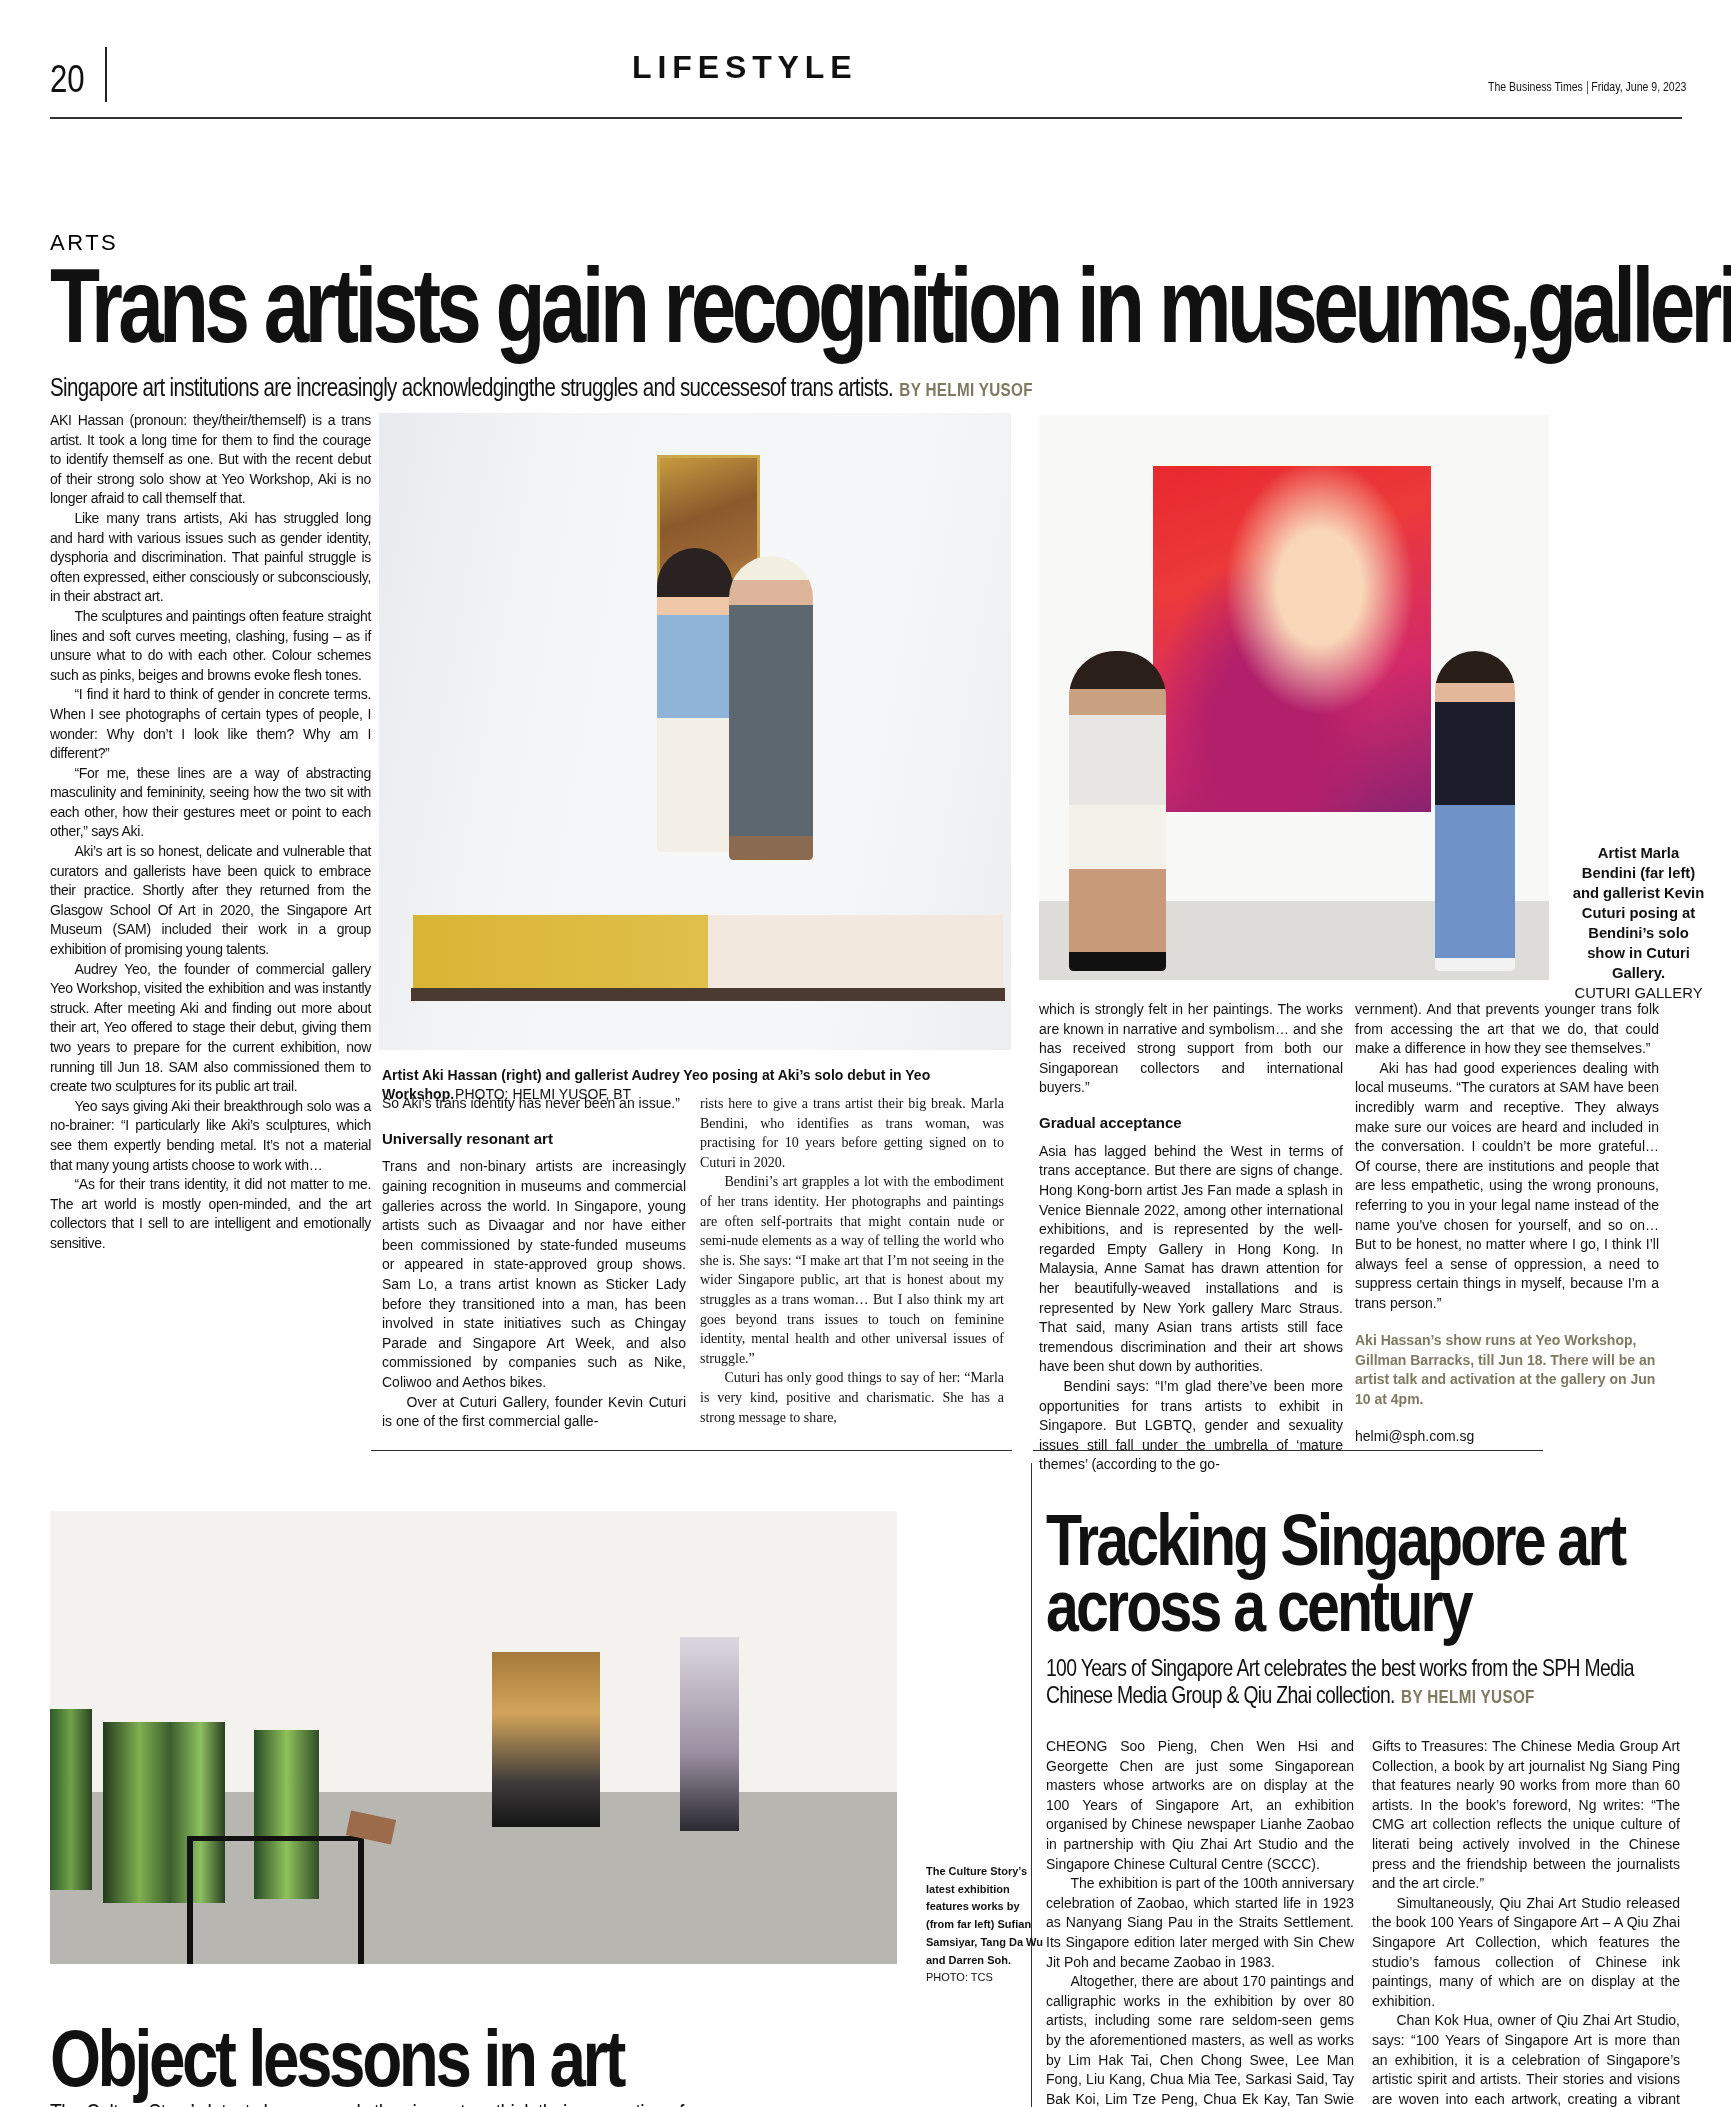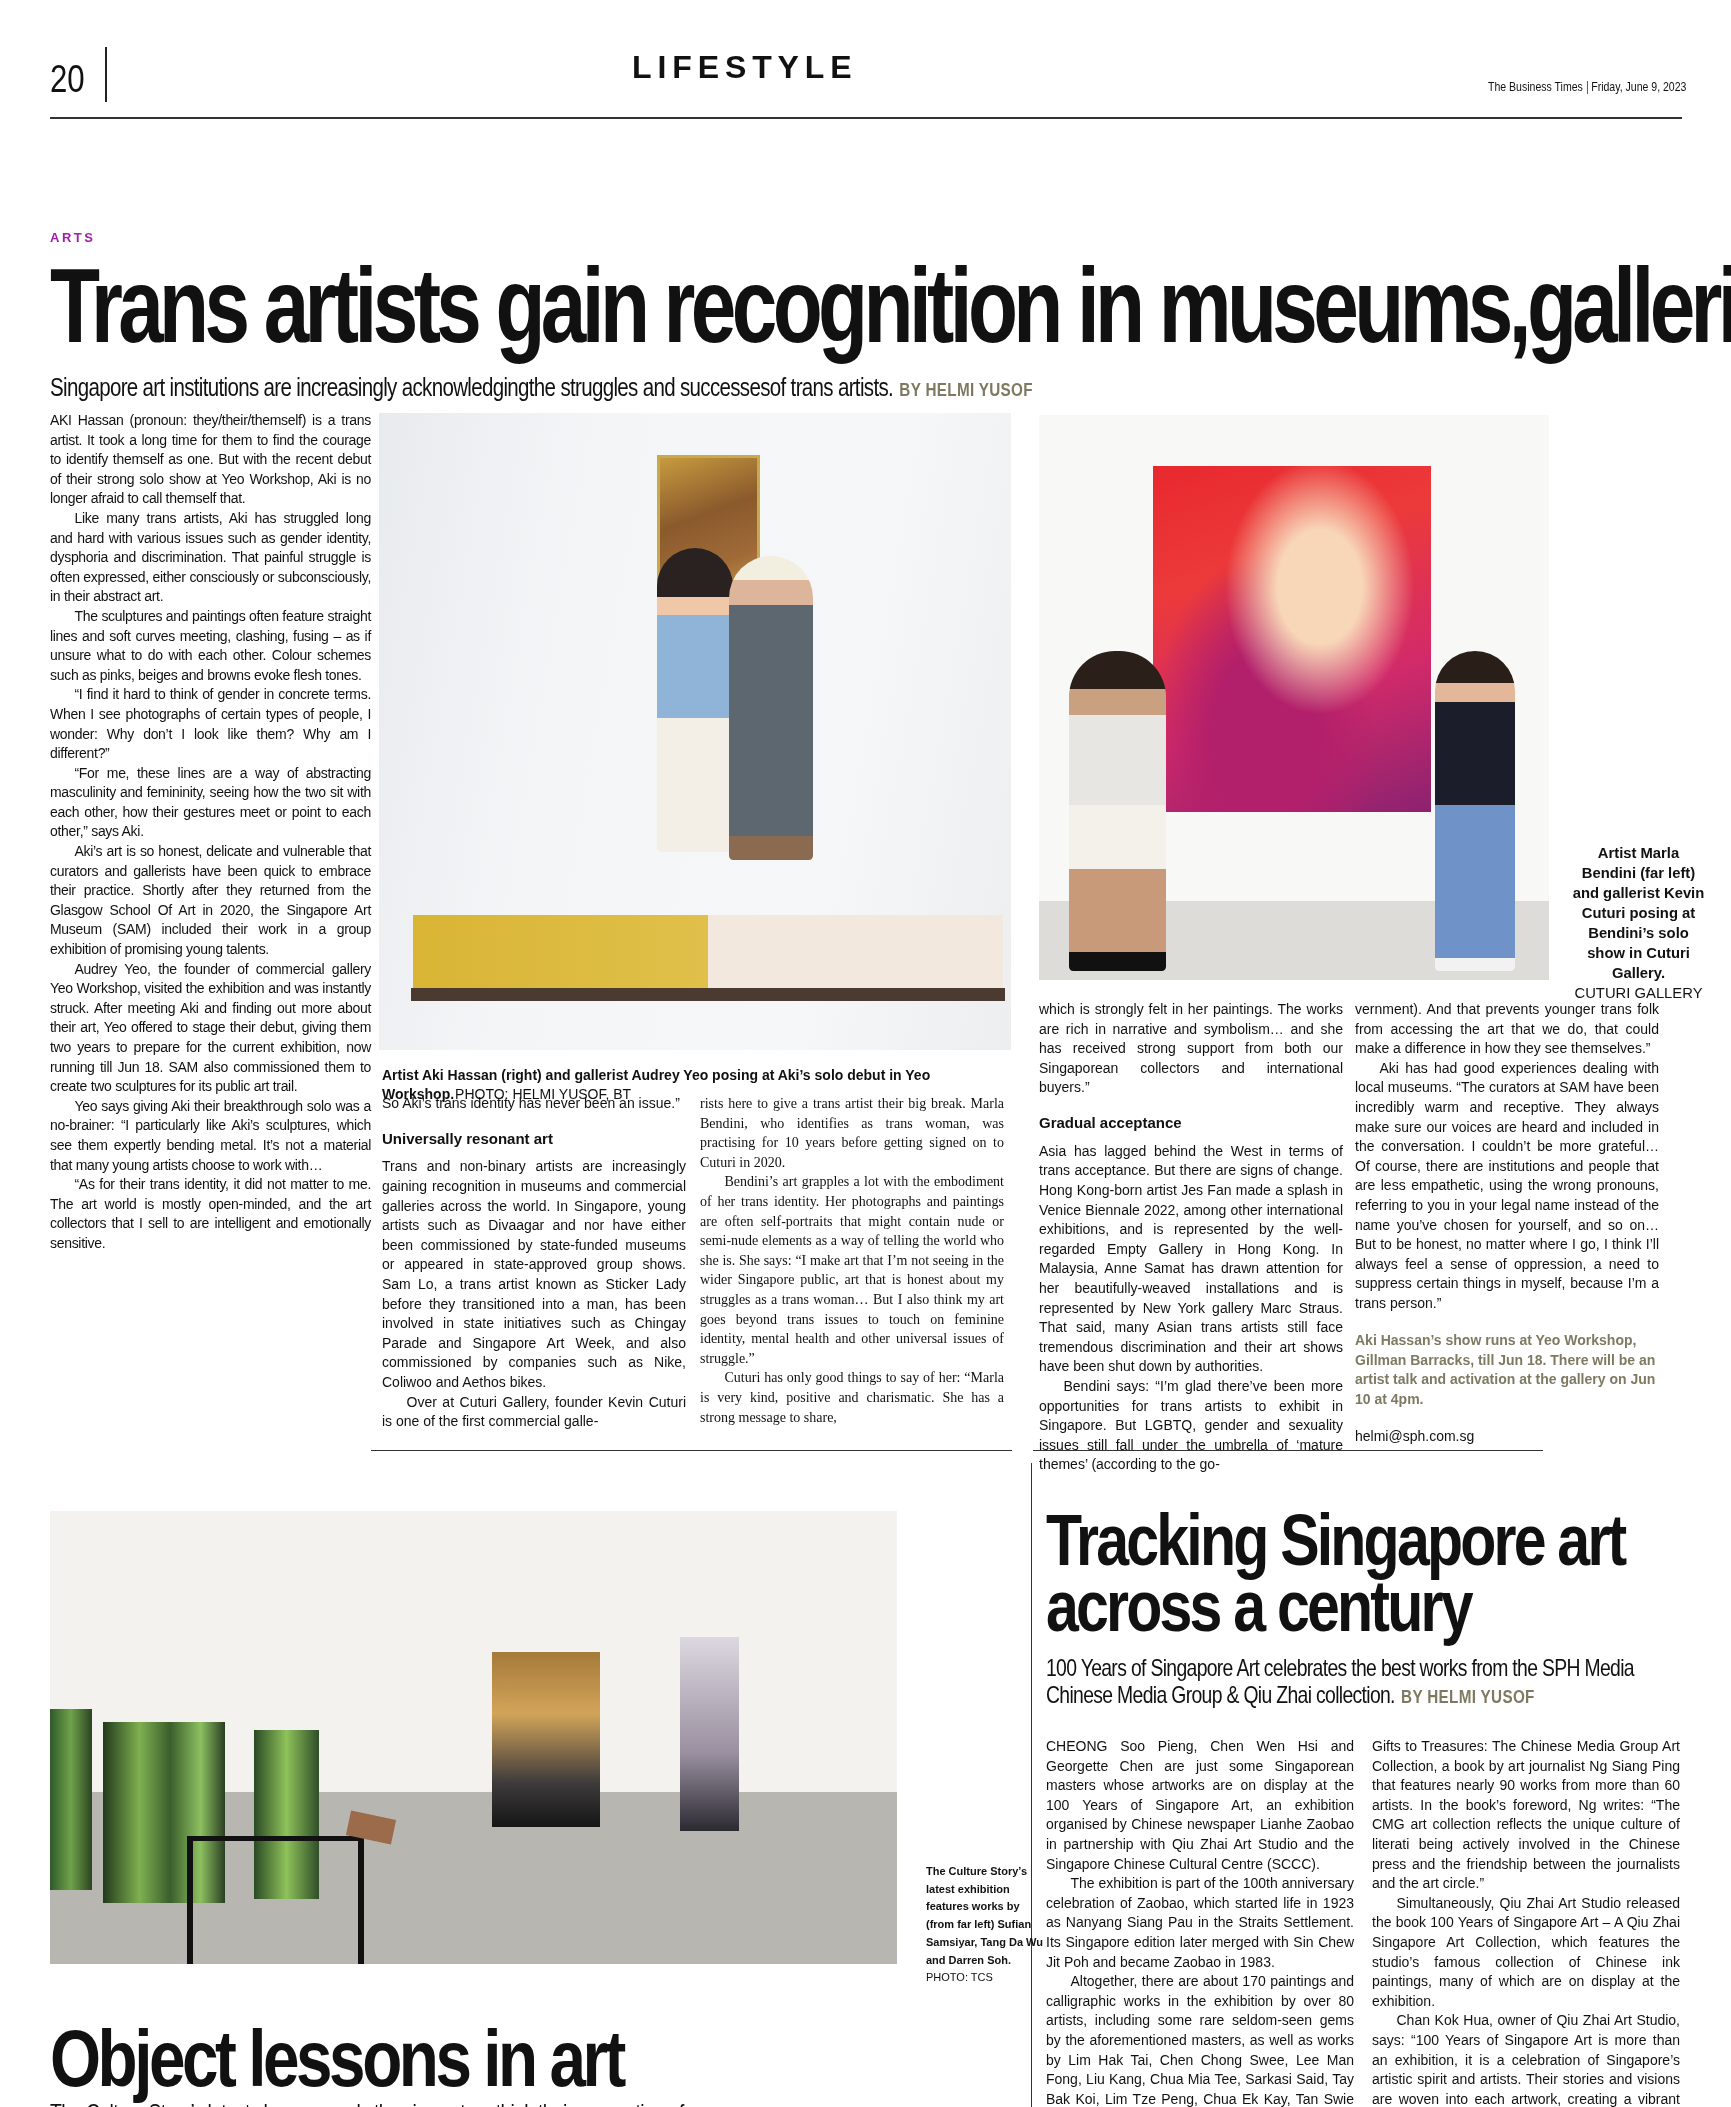--- a/index.html
+++ b/index.html
@@ -9,21 +9,21 @@
 
   
   .page-num { left: 50px; top: 59px; font-size: 39px; line-height: 1; color: #111; font-family: "Liberation Sans Narrow", "Liberation Sans", sans-serif; transform: scaleX(0.8); transform-origin: left; }
   .page-vbar { left: 105px; top: 47px; width: 2.1px; height: 55px; background: #222; }
   .section-label { left: 632px; top: 51px; width: 464px; text-align: left; font-size: 32px; letter-spacing: 5.9px; font-weight: 700; line-height: 1; }
   .pub-line { right: 45px; top: 79px; font-size: 13.5px; color: #111; transform: scaleX(0.78); transform-origin: right; white-space: nowrap; }
   .pub-sep { display: inline-block; width: 0.8px; height: 12.6px; background: #333; margin: 0 5px; vertical-align: middle; }
   .rule { background: #333; height: 1.7px; }
 
   
-  .kicker { left: 50px; top: 230px; font-size: 13px; letter-spacing: 2.5px; color: #a21caf; font-weight: 700; }
+  .kicker { left: 50px; top: 230px; font-size: 22px; letter-spacing: 2.5px; color: #000000; font-weight: 400; }
   .headline-1 { left: 50px; top: 253px; font-size: 105px; line-height: 1; letter-spacing: -5.9px; transform: scaleX(0.78); transform-origin: left; white-space: nowrap; }
   .standfirst { font-size: 25px; line-height: 1.15; letter-spacing: -0.8px; transform: scaleX(0.82); transform-origin: left; white-space: nowrap; }
   .byline { color: #7e7a62; font-weight: 700; font-size: 18.6px; letter-spacing: 0.4px; margin-left: 7.6px; }
 
   
   .col { font-size: 14px; line-height: 19.6px; text-align: justify; hyphens: manual; color: #111; }
   .col p { text-indent: 0; }
   .col p + p { text-indent: 24.5px; }
   .col p.first { text-indent: 0; }
   .subhead { font-weight: 700; font-size: 15px; margin: 15px 0 9.3px; text-indent: 0 !important; }
@@ -125,21 +125,21 @@
   <p>Over at Cuturi Gallery, founder Kevin Cuturi is one of the first commercial galle-</p>
 </div>
 
 <div class="abs col" style="left:700px; top:1094px; width:304px;font-family:Liberation Serif, serif;">
   <p class="first">rists here to give a trans artist their big break. Marla Bendini, who identifies as trans woman, was practising for 10 years before getting signed on to Cuturi in 2020.</p>
   <p>Bendini’s art grapples a lot with the embodiment of her trans identity. Her photographs and paintings are often self-portraits that might contain nude or semi-nude elements as a way of telling the world who she is. She says: “I make art that I’m not seeing in the wider Singapore public, art that is honest about my struggles as a trans woman… But I also think my art goes beyond trans issues to touch on feminine identity, mental health and other universal issues of struggle.”</p>
   <p>Cuturi has only good things to say of her: “Marla is very kind, positive and charismatic. She has a strong message to share,</p>
 </div>
 
 <div class="abs col" style="left:1039px; top:1000px; width:304px;">
-  <p class="first">which is strongly felt in her paintings. The works are rich in narrative and symbolism… and she has received strong support from both our Singaporean collectors and international buyers.”</p>
+  <p class="first">which is strongly felt in her paintings. The works are known in narrative and symbolism… and she has received strong support from both our Singaporean collectors and international buyers.”</p>
   <p class="subhead">Gradual acceptance</p>
   <p class="first">Asia has lagged behind the West in terms of trans acceptance. But there are signs of change. Hong Kong-born artist Jes Fan made a splash in Venice Biennale 2022, among other international exhibitions, and is represented by the well-regarded Empty Gallery in Hong Kong. In Malaysia, Anne Samat has drawn attention for her beautifully-weaved installations and is represented by New York gallery Marc Straus. That said, many Asian trans artists still face tremendous discrimination and their art shows have been shut down by authorities.</p>
   <p>Bendini says: “I’m glad there’ve been more opportunities for trans artists to exhibit in Singapore. But LGBTQ, gender and sexuality issues still fall under the umbrella of ‘mature themes’ (according to the go-</p>
 </div>
 
 <div class="abs col" style="left:1355px; top:1000px; width:304px;">
   <p class="first">vernment). And that prevents younger trans folk from accessing the art that we do, that could make a difference in how they see themselves.”</p>
   <p>Aki has had good experiences dealing with local museums. “The curators at SAM have been incredibly warm and receptive. They always make sure our voices are heard and included in the conversation. I couldn’t be more grateful… Of course, there are institutions and people that are less empathetic, using the wrong pronouns, referring to you in your legal name instead of the name you’ve chosen for yourself, and so on… But to be honest, no matter where I go, I think I’ll always feel a sense of oppression, a need to suppress certain things in myself, because I’m a trans person.”</p>
   <p class="infobox">Aki Hassan’s show runs at Yeo Workshop, Gillman Barracks, till Jun 18. There will be an artist talk and activation at the gallery on Jun 10 at 4pm.</p>
   <p class="email">helmi@sph.com.sg</p>

